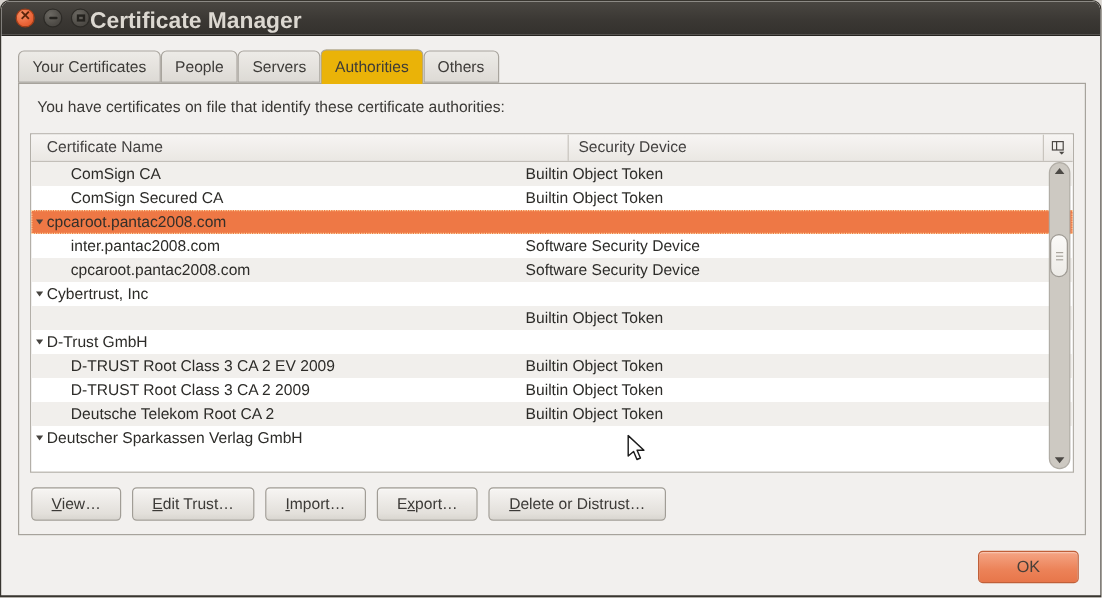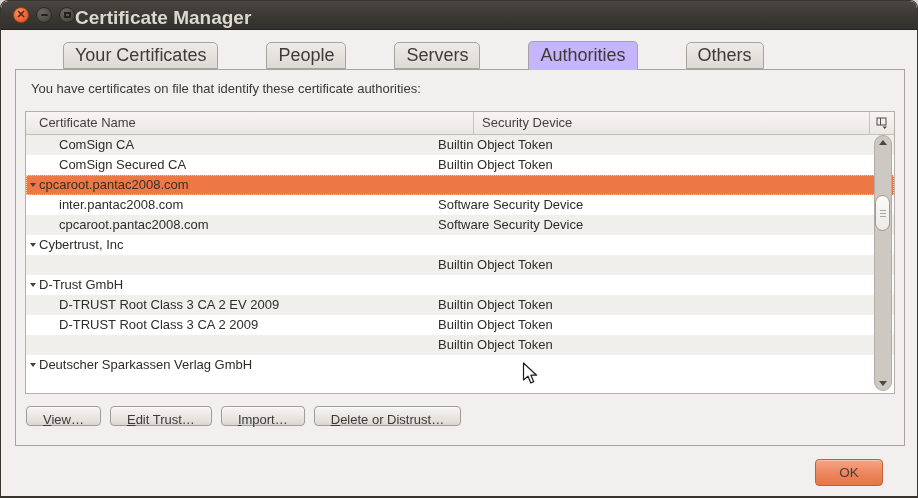--- a/index.html
+++ b/index.html
@@ -19,25 +19,25 @@
   .wbtn.close{background:radial-gradient(circle at 35% 30%,#f99266,#ea6438 60%,#d9541f);
     border:1px solid #a63f19;}
   .wbtn.close .x{color:#5d250c;font-size:11px;font-weight:bold;line-height:1;margin-top:-1px;}
   .wbtn.min,.wbtn.max{background:radial-gradient(circle at 35% 30%,#6b6862,#4e4b46 65%,#44413c);
     border:1px solid #2c2a26;}
   .glyph-minus{width:7px;height:2px;background:#24221e;border-radius:1px;}
   .glyph-square{width:7px;height:6px;border:2px solid #24221e;box-sizing:border-box;}
   .title{position:absolute;left:74px;top:6px;font-size:19px;font-weight:bold;color:#dcd8d1;}
   
   .tabbar{position:absolute;left:14px;top:41px;height:27px;display:flex;z-index:3;}
-  .tab{box-sizing:border-box;height:27px;padding:0 11px;line-height:25px;font-size:18px;
+  .tab{box-sizing:border-box;height:27px;padding:0 11px;line-height:25px;font-size:13px;
     color:#3d3b38;background:linear-gradient(#edebe7,#ddDAd5);
     background:linear-gradient(#edebe7,#dddad5);
-    border:1px solid #a8a49d;border-radius:5px 5px 0 0;position:relative;cursor:default;white-space:nowrap;margin-left:48px;}
-  .tab.active{background:#c4b5fd;height:29px;top:-1px;line-height:27px;border-bottom:none;z-index:4;text-align:center;}
+    border:1px solid #a8a49d;border-radius:5px 5px 0 0;position:relative;cursor:default;white-space:nowrap;}
+  .tab.active{background:#eab308;height:29px;top:-1px;line-height:27px;border-bottom:none;z-index:4;text-align:center;}
   
   .panel{position:absolute;left:14px;top:68px;width:890px;height:377px;box-sizing:border-box;
     border:1px solid #a7a39c;background:#f2f0ee;z-index:1;}
   .desc{position:absolute;left:30px;top:80px;font-size:13px;color:#3a3835;z-index:2;}
   
   .table{position:absolute;left:24px;top:110px;width:870px;height:283px;box-sizing:border-box;
     background:#fff;border:1px solid #b3afa8;z-index:2;overflow:hidden;padding-left:46px;}
   .thead{position:absolute;left:0;top:0;right:0;height:23px;box-sizing:border-box;
     background:linear-gradient(#f7f5f3,#eae7e3);border-bottom:1px solid #c3bfb9;display:flex;}
   .th{box-sizing:border-box;font-size:13px;color:#434140;line-height:21px;cursor:default;}
@@ -60,27 +60,27 @@
   .sb-up{position:absolute;top:4px;left:4px;width:0;height:0;
     border:4px solid transparent;border-bottom:5px solid #4c4945;border-top:none;}
   .sb-down{position:absolute;bottom:4px;left:4px;width:0;height:0;
     border:4px solid transparent;border-top:5px solid #4c4945;border-bottom:none;}
   .sb-thumb{position:absolute;left:0px;top:59px;width:15px;height:36px;box-sizing:border-box;
     background:linear-gradient(#fbfaf8,#edebe7);border:1px solid #9e9a93;border-radius:8px;
     display:flex;flex-direction:column;align-items:center;justify-content:center;gap:2px;}
   .sb-thumb i{display:block;width:6px;height:1px;background:#a9a59d;}
   
   .btnrow{position:absolute;left:25px;top:405px;display:flex;z-index:2;}
-  .abtn{box-sizing:border-box;height:20px;padding:0 16px;margin-right:9px;font-size:13px;
+  .abtn{box-sizing:border-box;height:28px;padding:0 16px;margin-right:9px;font-size:13px;
     font-family:"Liberation Sans",sans-serif;color:#3c3a37;
     background:linear-gradient(#f7f5f3,#e3e0db 80%,#d9d6d0);
     border:1px solid #a19d96;border-radius:4px;line-height:26px;
     box-shadow:inset 0 1px 0 rgba(255,255,255,.7);white-space:nowrap;cursor:default;}
   .abtn u{text-decoration:underline;}
-  .ok{position:absolute;left:814px;top:458px;width:68px;height:27px;box-sizing:border-box;
+  .ok{position:absolute;left:814px;top:458px;width:84px;height:27px;box-sizing:border-box;
     font-family:"Liberation Sans",sans-serif;font-size:13.5px;color:#483f39;
     background:linear-gradient(#f5a585,#ec8258 60%,#e7764a);
     border:1px solid #c05f38;border-radius:4px;z-index:2;
     box-shadow:inset 0 1px 0 rgba(255,255,255,.35);cursor:default;}
   .cursor{position:absolute;left:521px;top:361px;z-index:10;pointer-events:none;}
 </style>
 </head>
 <body>
 
 <div class="window">
@@ -168,20 +168,21 @@
     <span class="rname">D-TRUST Root Class 3 CA 2 EV 2009</span>
     <span class="rdevice">Builtin Object Token</span>
   </div>
         <div class="row">
 
     <span class="rname">D-TRUST Root Class 3 CA 2 2009</span>
     <span class="rdevice">Builtin Object Token</span>
   </div>
         <div class="row">
 
+    <span class="rname">Deutsche Telekom Root CA 2</span>
     <span class="rdevice">Builtin Object Token</span>
   </div>
         <div class="row parent">
     <span class="twisty"></span>
     <span class="rname">Deutscher Sparkassen Verlag GmbH</span>
     <span class="rdevice"></span>
   </div>
       </div>
     <div class="scrollbar">
       <div class="sb-up"></div>
@@ -191,20 +192,21 @@
           <i></i>
         </div>
       <div class="sb-down"></div>
     </div>
   </div>
 
   <div class="btnrow" id="btnrow">
       <button class="abtn"><span class="pre"></span><u class="mn">V</u><span class="post">iew…</span></button>
       <button class="abtn"><span class="pre"></span><u class="mn">E</u><span class="post">dit Trust…</span></button>
       <button class="abtn"><span class="pre"></span><u class="mn">I</u><span class="post">mport…</span></button>
+      <button class="abtn"><span class="pre">E</span><u class="mn">x</u><span class="post">port…</span></button>
       <button class="abtn"><span class="pre"></span><u class="mn">D</u><span class="post">elete or Distrust…</span></button>
     </div>
 
   <button class="ok">OK</button>
 
   <svg class="cursor" width="17" height="24" viewBox="0 0 17 24">
     <path d="M1.5,1 L1.5,18 L6,14.2 L8.8,20.9 L11.7,19.7 L8.9,13.2 L14.6,13.2 Z" fill="#ffffff" stroke="#1c1c1c" stroke-width="1.2" stroke-linejoin="round"></path>
   </svg>
 
 </div>

